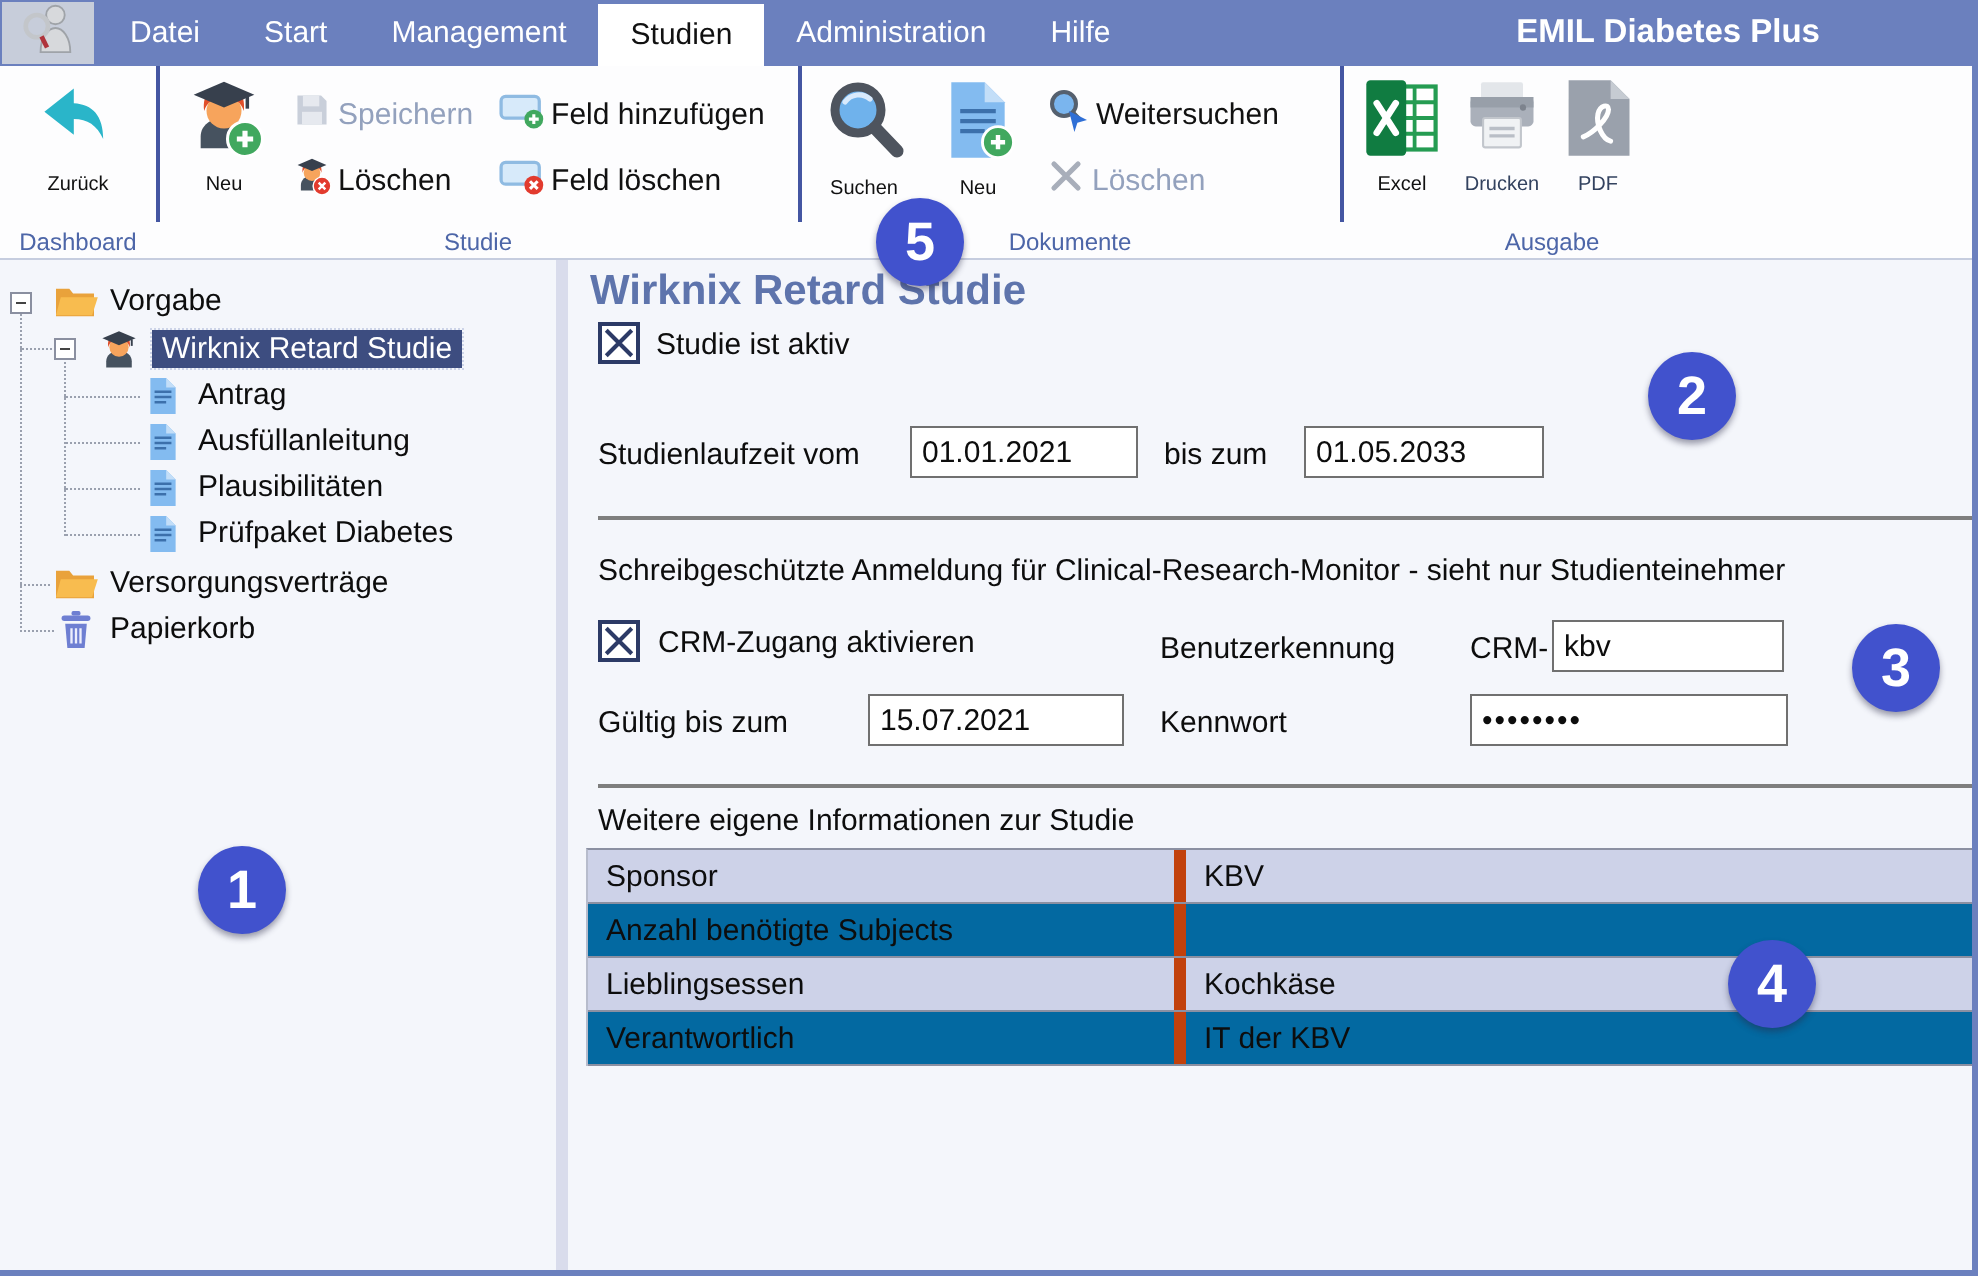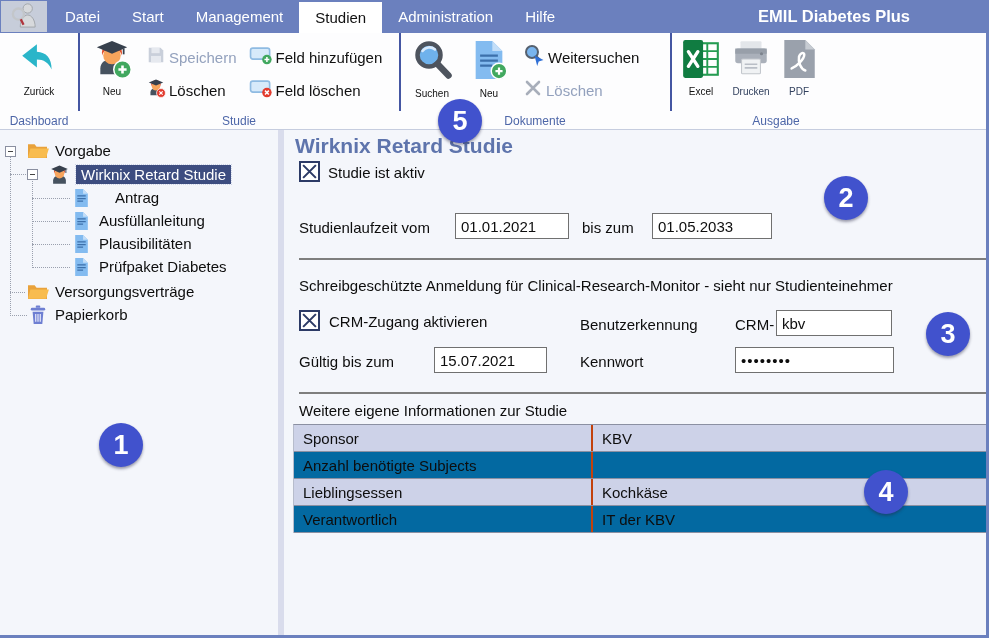--- a/index.html
+++ b/index.html
@@ -55,21 +55,21 @@
   .checkbox svg { display:block; width:100%; height:100%; }
   .tinput { position:absolute; height:26px; border:1px solid #707070; background:#fff;
             font-family:"Liberation Sans", sans-serif; font-size:15px; padding:0 5px; color:#0d0d0d; }
   .sep { position:absolute; left:15px; right:0; height:0; border-top:2px solid #7e7e7e; }
 
   
   .info-table { position:absolute; left:9px; right:0; top:294px; border-top:1px solid #8b90a2;
                 border-left:1px solid #b7bccc; }
   .t-row { display:flex; height:27px; border-bottom:1px solid #8b90a2; background:#0369a1; }
   .t-row.stripe { background:#cdd2e8; }
-  .t-label { width:299px; border-right:2px solid #c2410c; font-size:15px; color:#0d0d0d;
+  .t-label { width:299px; border-right:6px solid #c2410c; font-size:15px; color:#0d0d0d;
              display:flex; align-items:center; padding-left:9px; }
   .t-value { flex:1; font-size:15px; color:#0d0d0d; display:flex; align-items:center; padding-left:9px; }
 
   
   .circle { position:absolute; width:44px; height:44px; border-radius:50%; background:#4152cd;
             color:#fff; font-size:27px; font-weight:bold; display:flex; align-items:center;
             justify-content:center; box-shadow:0 2px 3px rgba(40,40,70,.45); z-index:10; }
 </style>
 </head>
 <body>
@@ -310,21 +310,21 @@
     </div>
 
     <div class="trow" style="top:57px;">
       <span class="ticon" style="left:72px;">
         <svg width="19" height="20" viewBox="0 0 36 38">
           <path d="M6 2 h15 l9 9 v25 H6 z" fill="#83bbf0"></path>
           <path d="M21 2 l9 9 h-9 z" fill="#c3def8"></path>
           <path d="M10 15 h16 M10 20 h16 M10 25 h11" stroke="#3c70ab" stroke-width="2.4"></path>
         </svg>
       </span>
-      <span class="tlabel" style="left:99px;margin-left:16px;">Antrag</span>
+      <span class="tlabel" style="left:99px;">Antrag</span>
     </div>
     <div class="trow" style="top:80px;">
       <span class="ticon" style="left:72px;">
         <svg width="19" height="20" viewBox="0 0 36 38">
           <path d="M6 2 h15 l9 9 v25 H6 z" fill="#83bbf0"></path>
           <path d="M21 2 l9 9 h-9 z" fill="#c3def8"></path>
           <path d="M10 15 h16 M10 20 h16 M10 25 h11" stroke="#3c70ab" stroke-width="2.4"></path>
         </svg>
       </span>
       <span class="tlabel" style="left:99px;">Ausfüllanleitung</span>
@@ -405,21 +405,21 @@
           </svg>
       </span>
       <span class="flabel" style="left:45px; top:3px;">CRM-Zugang aktivieren</span>
       <span class="flabel" style="left:296px; top:6px;">Benutzerkennung</span>
       <span class="flabel" style="left:451px; top:6px;">CRM-</span>
       <input class="tinput" style="left: 492px; width: 116px;" value="kbv">
     </div>
 
     <div class="frow" style="top:217px; height:28px;">
       <span class="flabel" style="left:15px; top:6px;">Gültig bis zum</span>
-      <input class="tinput" style="left: 150px; width: 113px;" value="15.07.2021">
+      <input class="tinput" style="left: 150px; width: 128px;" value="15.07.2021">
       <span class="flabel" style="left:296px; top:6px;">Kennwort</span>
       <input class="tinput" style="left: 451px; width: 159px; letter-spacing: 1px;" value="••••••••">
     </div>
 
     <div class="sep" style="top:262px;"></div>
 
     <span class="flabel" style="left:15px; top:272px;">Weitere eigene Informationen zur Studie</span>
 
     <div class="info-table">
       <div class="t-row stripe">

